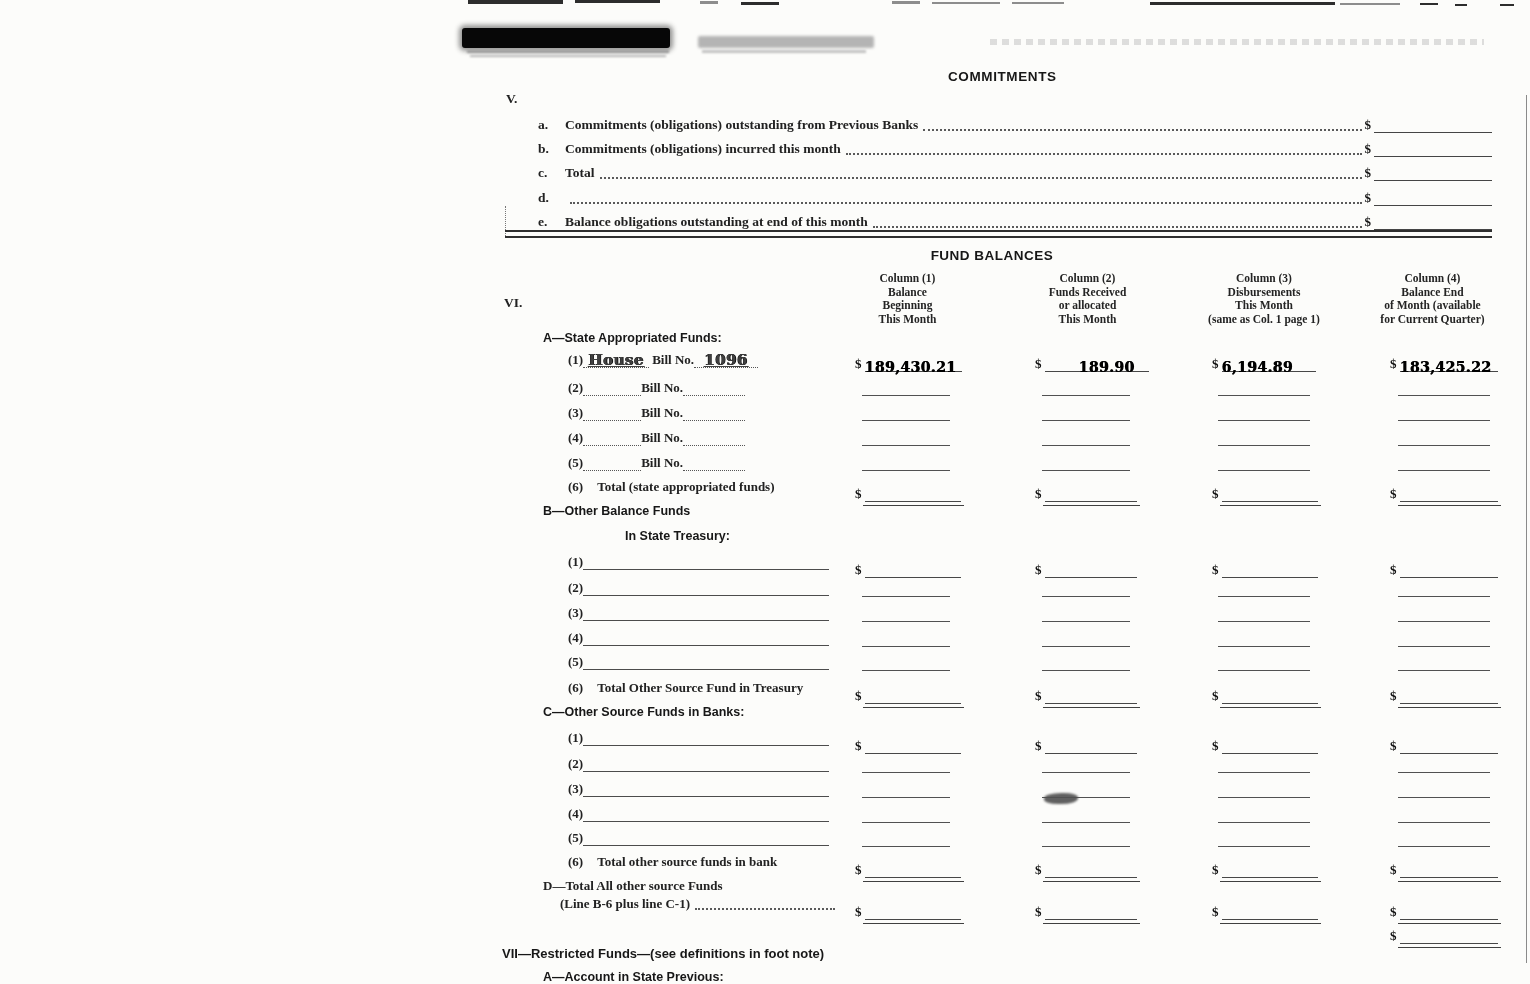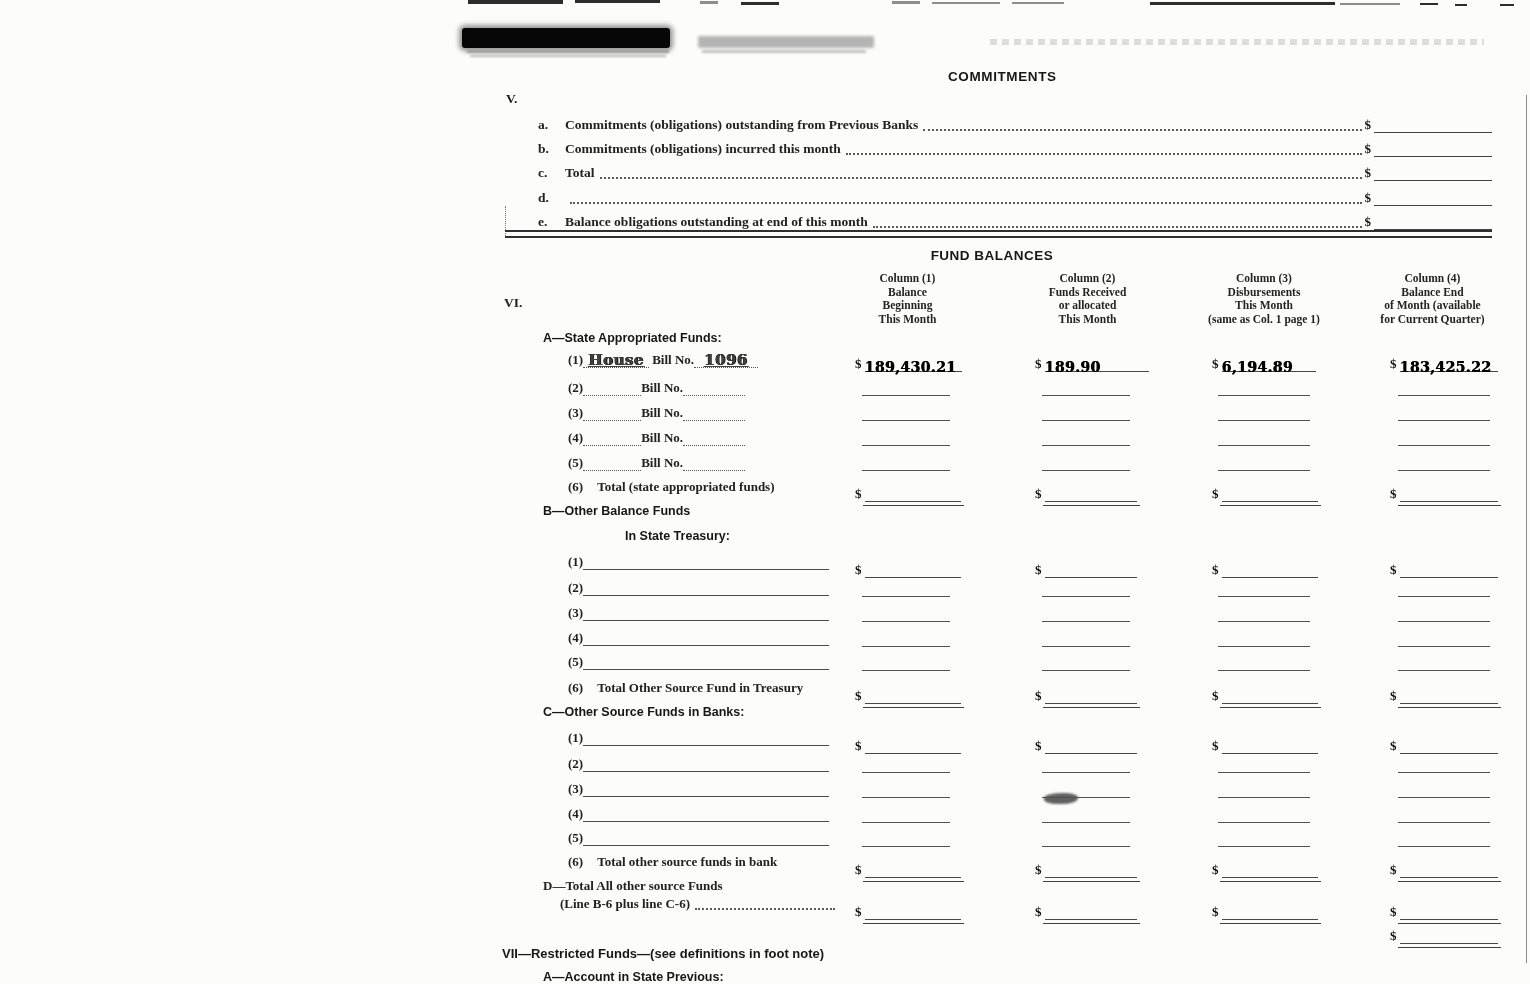--- a/index.html
+++ b/index.html
@@ -156,21 +156,21 @@
     <span class="typedwrap" style="width:66px"><b class="typed">House</b></span>
     <span style="margin-left:3px">Bill No.</span>
     <span class="typedwrap" style="width:64px"><b class="typed">1096</b></span>
   </div>
   <div class="money" style="left:855px;top:350px">
     <span class="dol">$</span>
     <span class="ml" style="width:97px"><span class="mval">189,430.21</span></span>
   </div>
   <div class="money" style="left:1035px;top:350px">
     <span class="dol">$</span>
-    <span class="ml" style="width:90px;text-align:left;padding-right:14px"><span class="mval">189.90</span></span>
+    <span class="ml" style="width:90px;text-align:right;padding-right:14px"><span class="mval">189.90</span></span>
   </div>
   <div class="money" style="left:1212px;top:350px">
     <span class="dol">$</span>
     <span class="ml" style="width:94px"><span class="mval">6,194.89</span></span>
   </div>
   <div class="money" style="left:1390px;top:350px">
     <span class="dol">$</span>
     <span class="ml" style="width:98px"><span class="mval">183,425.22</span></span>
   </div>
 
@@ -395,21 +395,21 @@
     <span class="dol">$</span>
       <span class="ml dbl" style="width:96px"></span>
   </div>
   <div class="money" style="left:1390px;top:856px">
     <span class="dol">$</span>
       <span class="ml dbl" style="width:98px"></span>
   </div>
 
   <div class="abs ser" style="left:543px;top:878px;font-size:13px">D—Total All other source Funds</div>
   <div class="lblrow" style="left:560px;top:896px;width:278px">
-    <span>(Line B-6 plus line C-6)</span>
+    <span>(Line B-6 plus line C-1)</span>
     <span class="leader" style="height:8px"></span>
   </div>
   <div class="money" style="left:855px;top:898px">
     <span class="dol">$</span>
       <span class="ml dbl" style="width:96px"></span>
   </div>
   <div class="money" style="left:1035px;top:898px">
     <span class="dol">$</span>
       <span class="ml dbl" style="width:92px"></span>
   </div>

